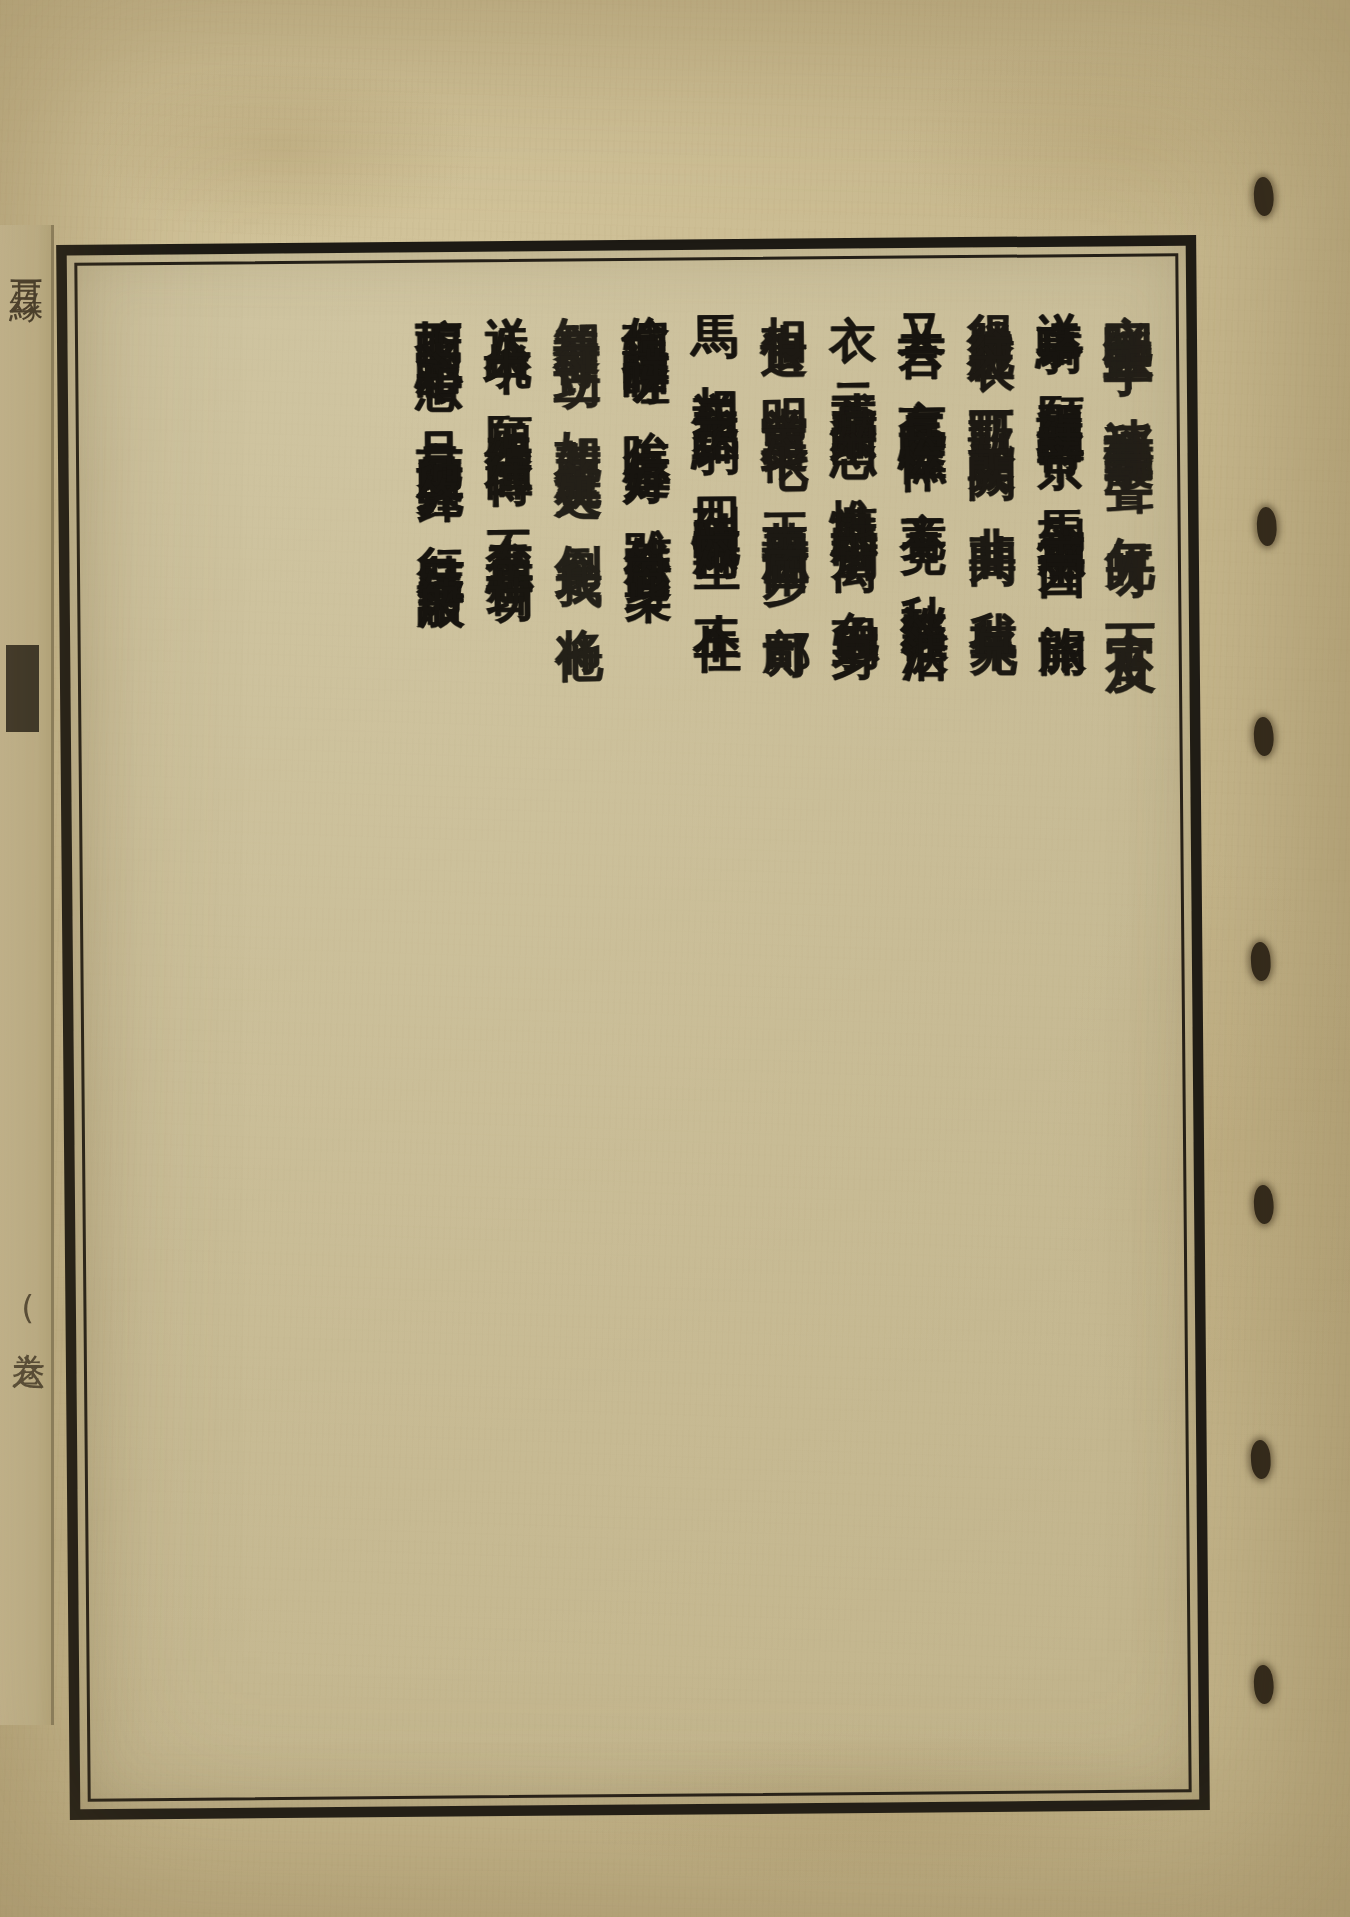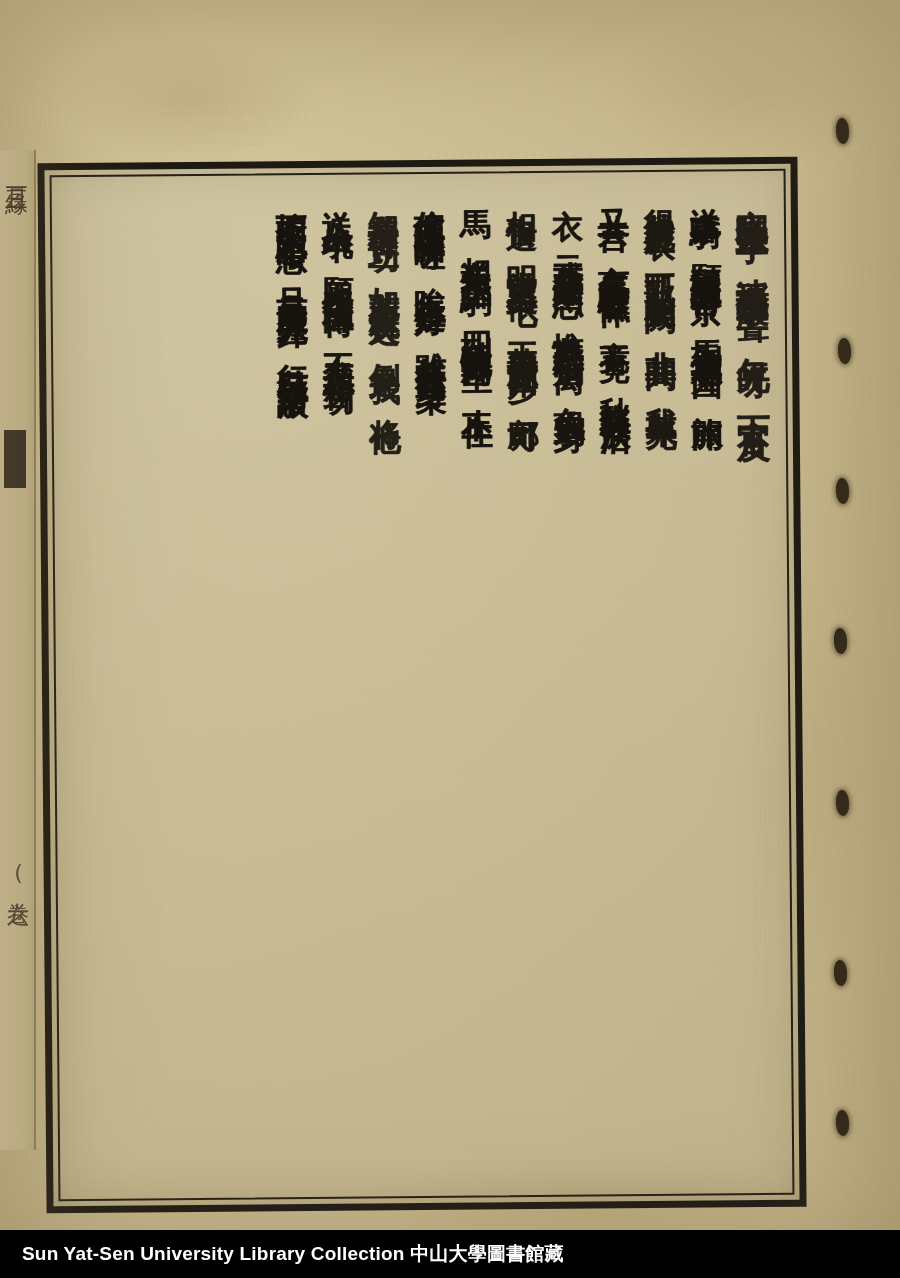--- a/index.html
+++ b/index.html
@@ -223,19 +223,14 @@
   <div class="hole" style="left:836px; top:118px;"></div>
   <div class="hole" style="left:838px; top:338px;"></div>
   <div class="hole" style="left:836px; top:478px;"></div>
   <div class="hole" style="left:834px; top:628px;"></div>
   <div class="hole" style="left:836px; top:790px;"></div>
   <div class="hole" style="left:834px; top:960px;"></div>
   <div class="hole" style="left:836px; top:1110px;"></div>
 
   <div id="vignette"></div>
 
-  <div id="footer">
-    <span>Sun Yat-Sen University Library Collection</span>
-    <span>&nbsp;</span>
-    <span class="cjk">中山大學圖書館藏</span>
-  </div>
 
 </div>
 
 </body></html>

